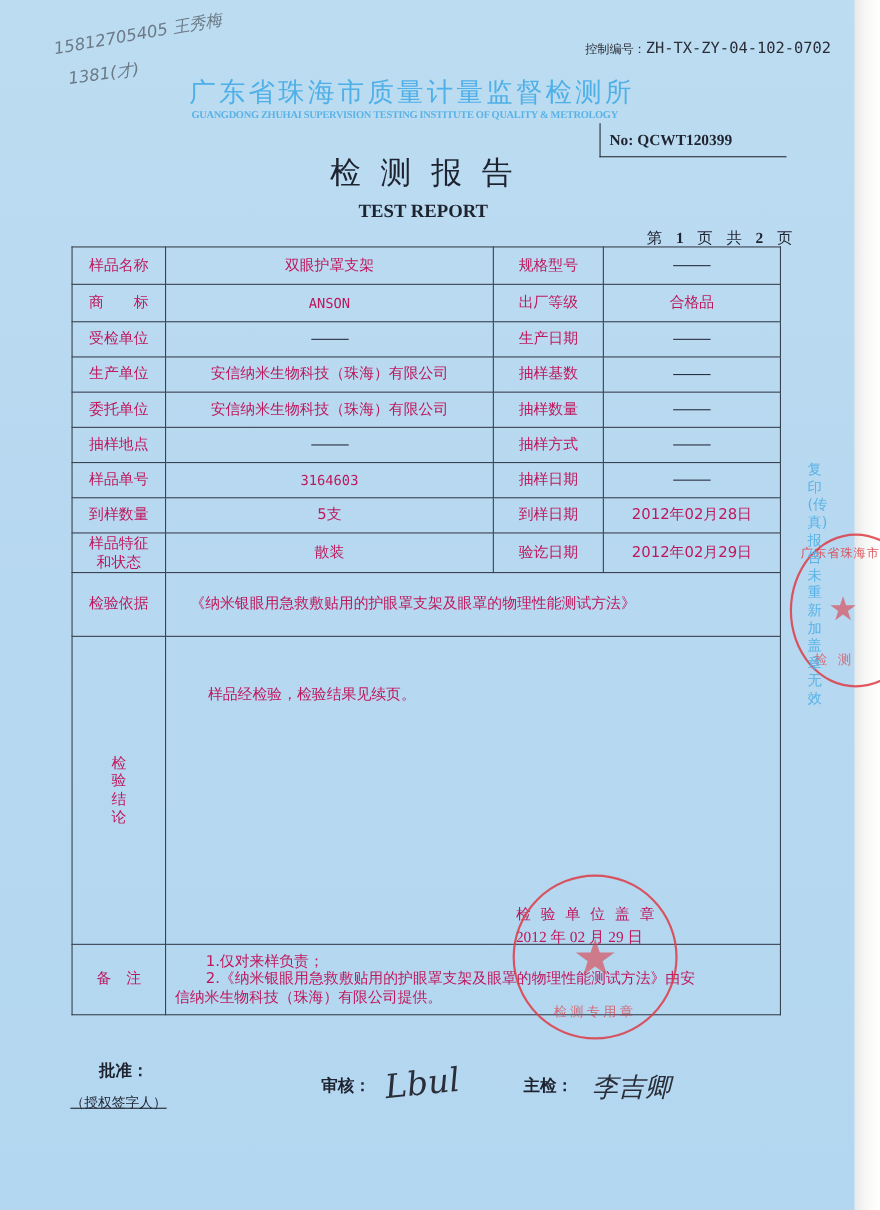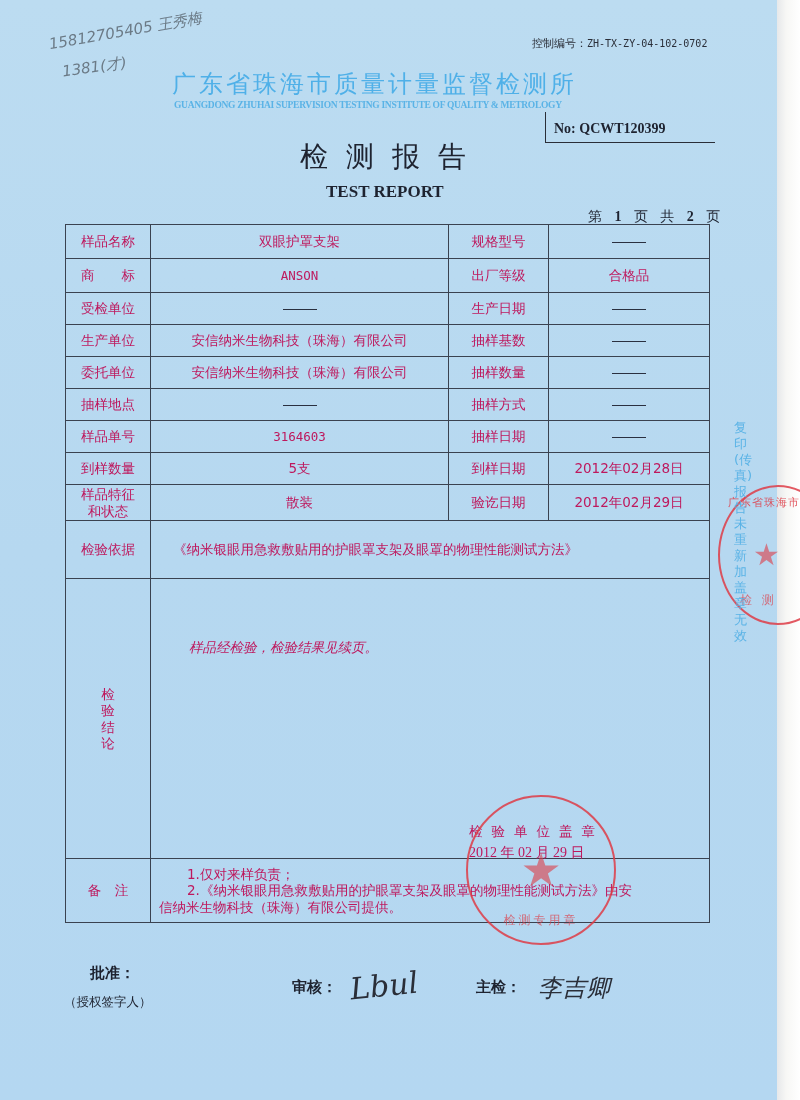--- a/index.html
+++ b/index.html
@@ -18,21 +18,21 @@
       background: linear-gradient(90deg, #e6e8ea 0%, #f7f7f5 40%, #ffffff 100%);
     }
     .hand {
       position: absolute; color: #6b7a86;
       font-family: "DejaVu Sans", sans-serif; font-style: italic;
     }
     .ctrl {
       position: absolute; left: 532px; top: 36px; font-size: 11px;
       font-family: "DejaVu Sans", sans-serif; color: #2a2e38;
     }
-    .ctrl .code { font-family: "DejaVu Sans Mono", monospace; font-size: 10px; }
+    .ctrl .code { font-family: "DejaVu Sans Mono", monospace; font-size: 14px; }
     .org-cn {
       position: absolute; left: 172px; top: 68px; font-size: 24px;
       color: #4fb0e8; letter-spacing: 3px; font-family: "DejaVu Sans", sans-serif;
     }
     .org-en {
       position: absolute; left: 174px; top: 100px; font-size: 9.5px;
       color: #5ab3e6; font-family: "Liberation Serif", serif; font-weight: bold;
       letter-spacing: -0.3px;
     }
     .reportno {
@@ -60,21 +60,21 @@
       font-family: "DejaVu Sans", sans-serif; font-size: 13.5px; color: #be185d;
     }
     table.report td {
       border: 1px solid #3a4250; text-align: center; vertical-align: middle;
       padding: 0; line-height: 1.2;
     }
     .dash { display: inline-block; width: 34px; border-top: 1.5px solid #2a3040; vertical-align: middle; }
     .mono { font-family: "DejaVu Sans Mono", monospace; font-size: 12.5px; }
     .conclusion-label { line-height: 40px; }
     .conclusion-cell { position: relative; text-align: left !important; vertical-align: top !important; }
-    .conclusion-text { position: absolute; left: 38px; top: 60px; font-style: italic; }
+    .conclusion-text { position: absolute; left: 38px; top: 44px; }
     .seal-line1 { position: absolute; left: 318px; top: 244px; letter-spacing: 9px; }
     .seal-line2 { position: absolute; left: 318px; top: 266px; font-family: "Liberation Serif", serif; font-size: 14px; }
     .remarks { text-align: left !important; padding: 4px 6px 4px 8px !important; line-height: 19px; }
     .remarks .r1 { padding-left: 28px; }
     .remarks .r2 { padding-left: 28px; }
 
     .stamp {
       position: absolute; width: 150px; height: 150px; border: 2.5px solid rgba(222,60,70,0.85);
       border-radius: 50%; box-sizing: border-box;
     }
@@ -233,18 +233,18 @@
 <div class="stamp" style="left:718px; top:485px; width:120px; height:140px;">
   <div class="arc" style="font-size:11px; text-align:left; padding-left:8px;">广东省珠海市质</div>
   <div class="star" style="left:40%; font-size:30px;">★</div>
   <div class="bottom" style="text-align:left; padding-left:20px;">检 测</div>
 </div>
 
 <div class="side-note">复印(传真)报告未重新加盖章无效</div>
 
 <div class="signs">
   <div class="sign-label" style="left:90px; top:4px;">批准：</div>
-  <div class="sign-sub" style="left:64px; top:34px;">（授权签字人）</div>
+  <div class="sign-sub" style="left:64px; top:34px;text-decoration:underline;">（授权签字人）</div>
   <div class="sign-label" style="left:292px; top:18px;">审核：</div>
   <div class="signature" style="left:350px; top:8px; font-size:30px; transform:rotate(-6deg);">Lbul</div>
   <div class="sign-label" style="left:476px; top:18px;">主检：</div>
   <div class="signature" style="left:538px; top:12px; font-size:24px;">李吉卿</div>
 </div>
 
 </body></html>

